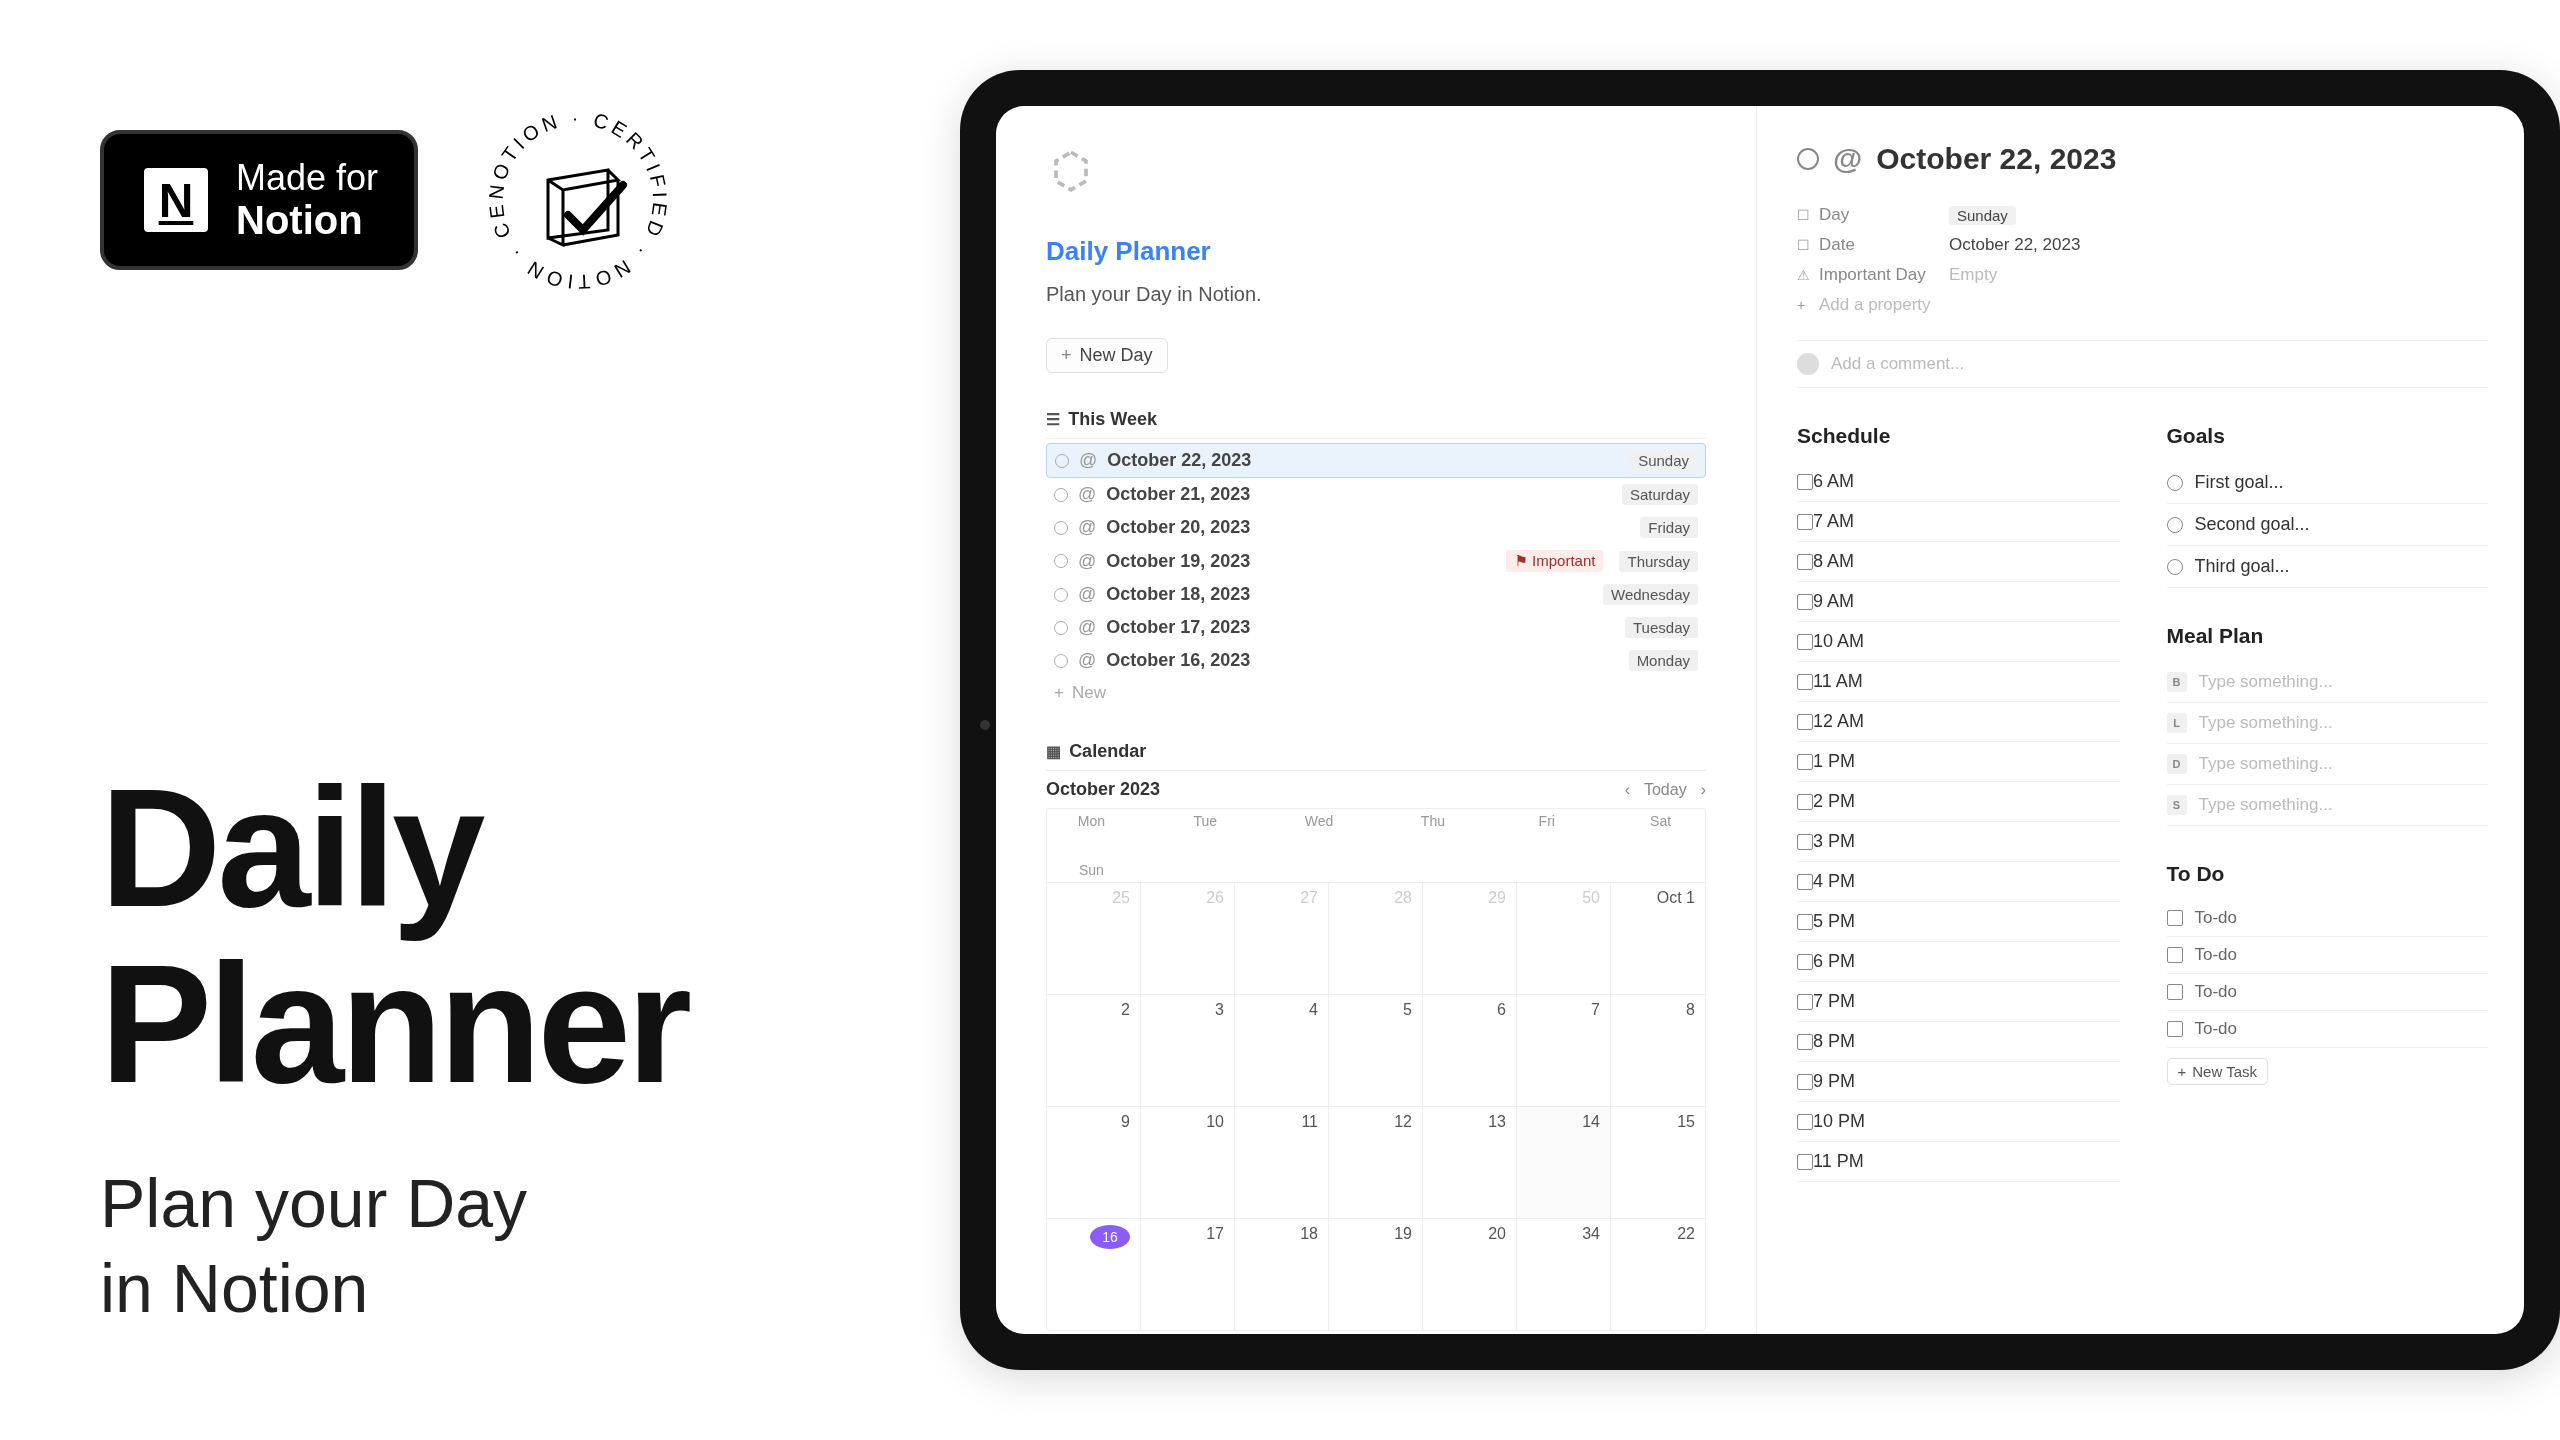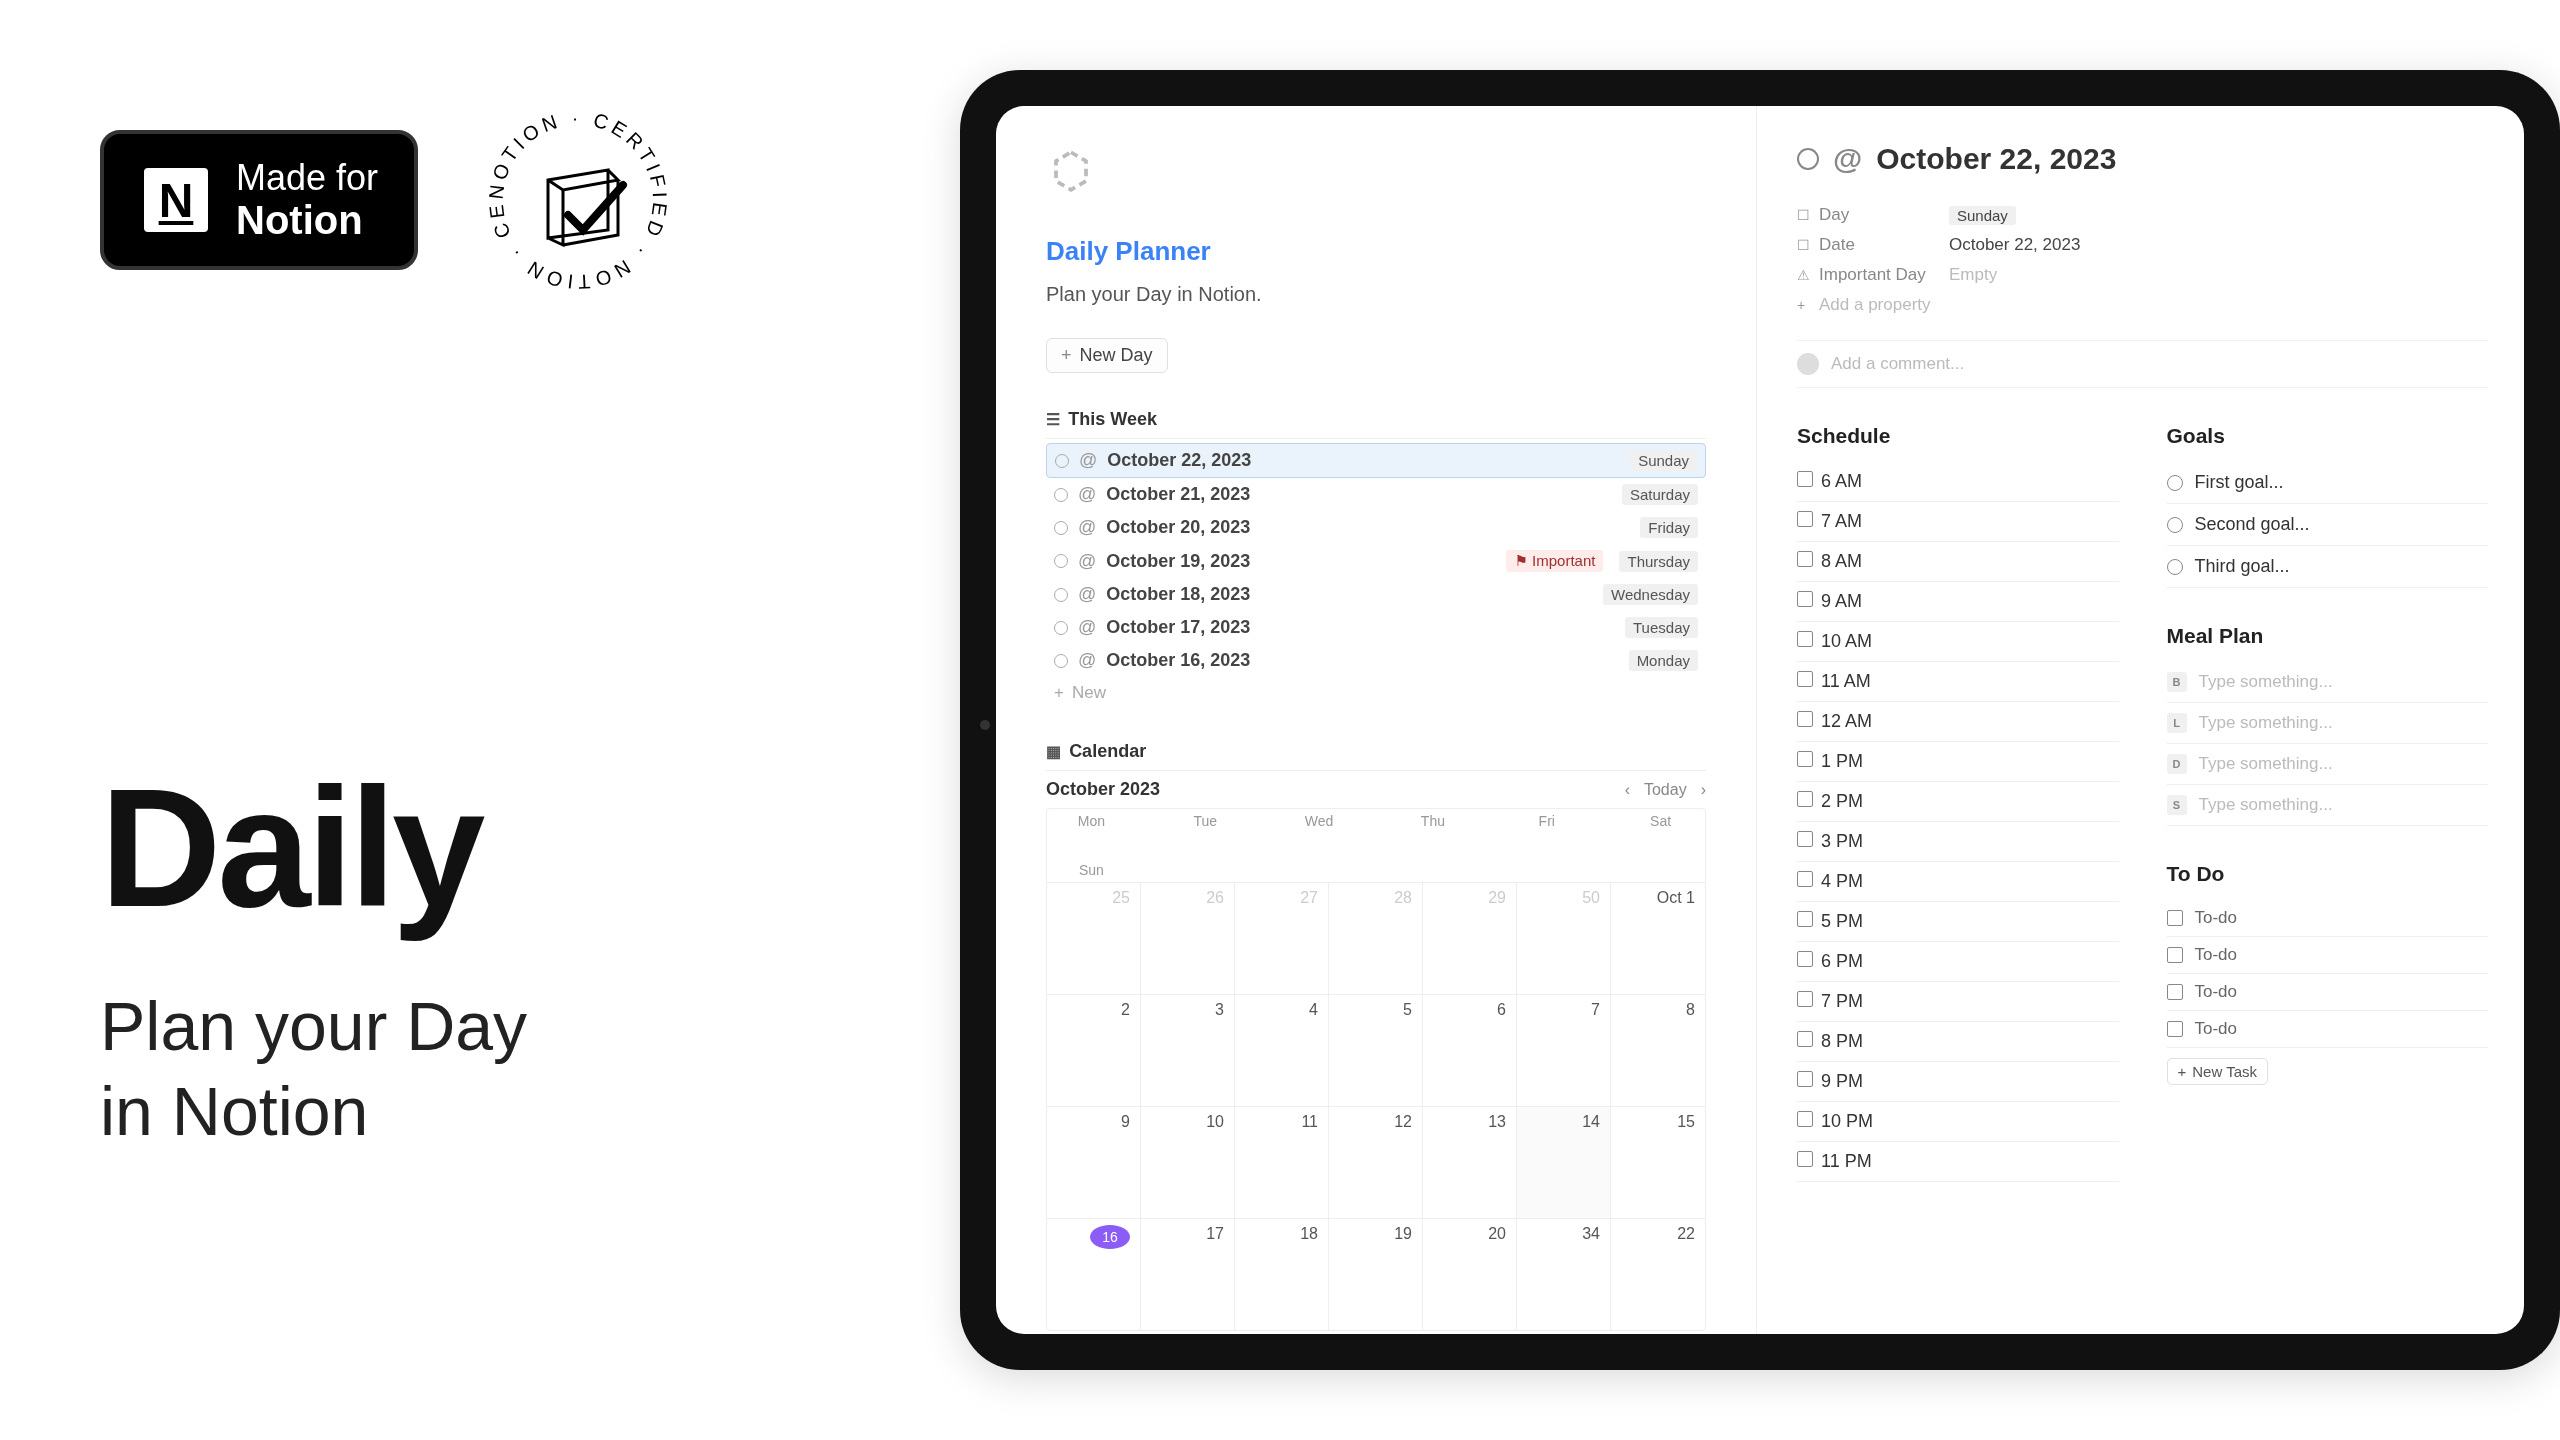--- a/index.html
+++ b/index.html
@@ -77,21 +77,21 @@
 .prop-row .pval.tag { background: #f0f0f0; padding: 1px 8px; border-radius: 3px; font-size: 15px; }
 .prop-row .pval.empty { color: #bbb; }
 
 .comment-row { display: flex; align-items: center; gap: 12px; padding: 12px 0; border-top: 1px solid #f0f0f0; border-bottom: 1px solid #f0f0f0; margin-bottom: 36px; font-size: 17px; color: #bbb; }
 .comment-row .av { width: 22px; height: 22px; background: #ddd; border-radius: 50%; }
 
 .cols { display: flex; gap: 48px; }
 .col { flex: 1; }
 .col h3 { font-size: 21px; font-weight: 700; color: #222; margin-bottom: 14px; }
 
-.sched-row { display: flex; gap: 8px; padding: 9px 0; border-bottom: 1px solid #f0f0f0; font-size: 18px; color: #333; }
+.sched-row { display: flex; align-items: center; gap: 0; padding: 9px 0; border-bottom: 1px solid #f0f0f0; font-size: 18px; color: #333; }
 .sched-row .box { width: 16px; height: 16px; border: 1.5px solid #888; border-radius: 2px; flex-shrink: 0; }
 
 .goal-row { display: flex; align-items: center; gap: 12px; padding: 10px 0; border-bottom: 1px solid #f0f0f0; font-size: 18px; color: #333; }
 .goal-row .circ { width: 16px; height: 16px; border: 1.5px solid #888; border-radius: 50%; flex-shrink: 0; }
 
 .meal-row { display: flex; align-items: center; gap: 12px; padding: 10px 0; border-bottom: 1px solid #f0f0f0; font-size: 17px; color: #bbb; }
 .meal-row .letter { width: 20px; height: 20px; background: #f0f0f0; border-radius: 3px; display: flex; align-items: center; justify-content: center; font-size: 11px; color: #888; font-weight: 600; flex-shrink: 0; }
 
 .todo-row { display: flex; align-items: center; gap: 12px; padding: 8px 0; border-bottom: 1px solid #f0f0f0; font-size: 17px; color: #666; }
 .todo-row .box { width: 16px; height: 16px; border: 1.5px solid #888; border-radius: 2px; flex-shrink: 0; }
@@ -123,20 +123,21 @@
           <path d="M30 55 L45 70 L85 25" stroke="#000" stroke-width="8" fill="none" stroke-linecap="round"></path>
         </g>
       </svg>
     </div>
   </div>
 </div>
 
 <div class="hero">
   <h1>
     <span>Daily</span><br>
+    <span>Planner</span>
   </h1>
   <p>
     <span>Plan your Day</span><br>
     <span>in Notion</span>
   </p>
 </div>
 
 <div class="tablet">
   <div class="camera"></div>
   <div class="screen">

